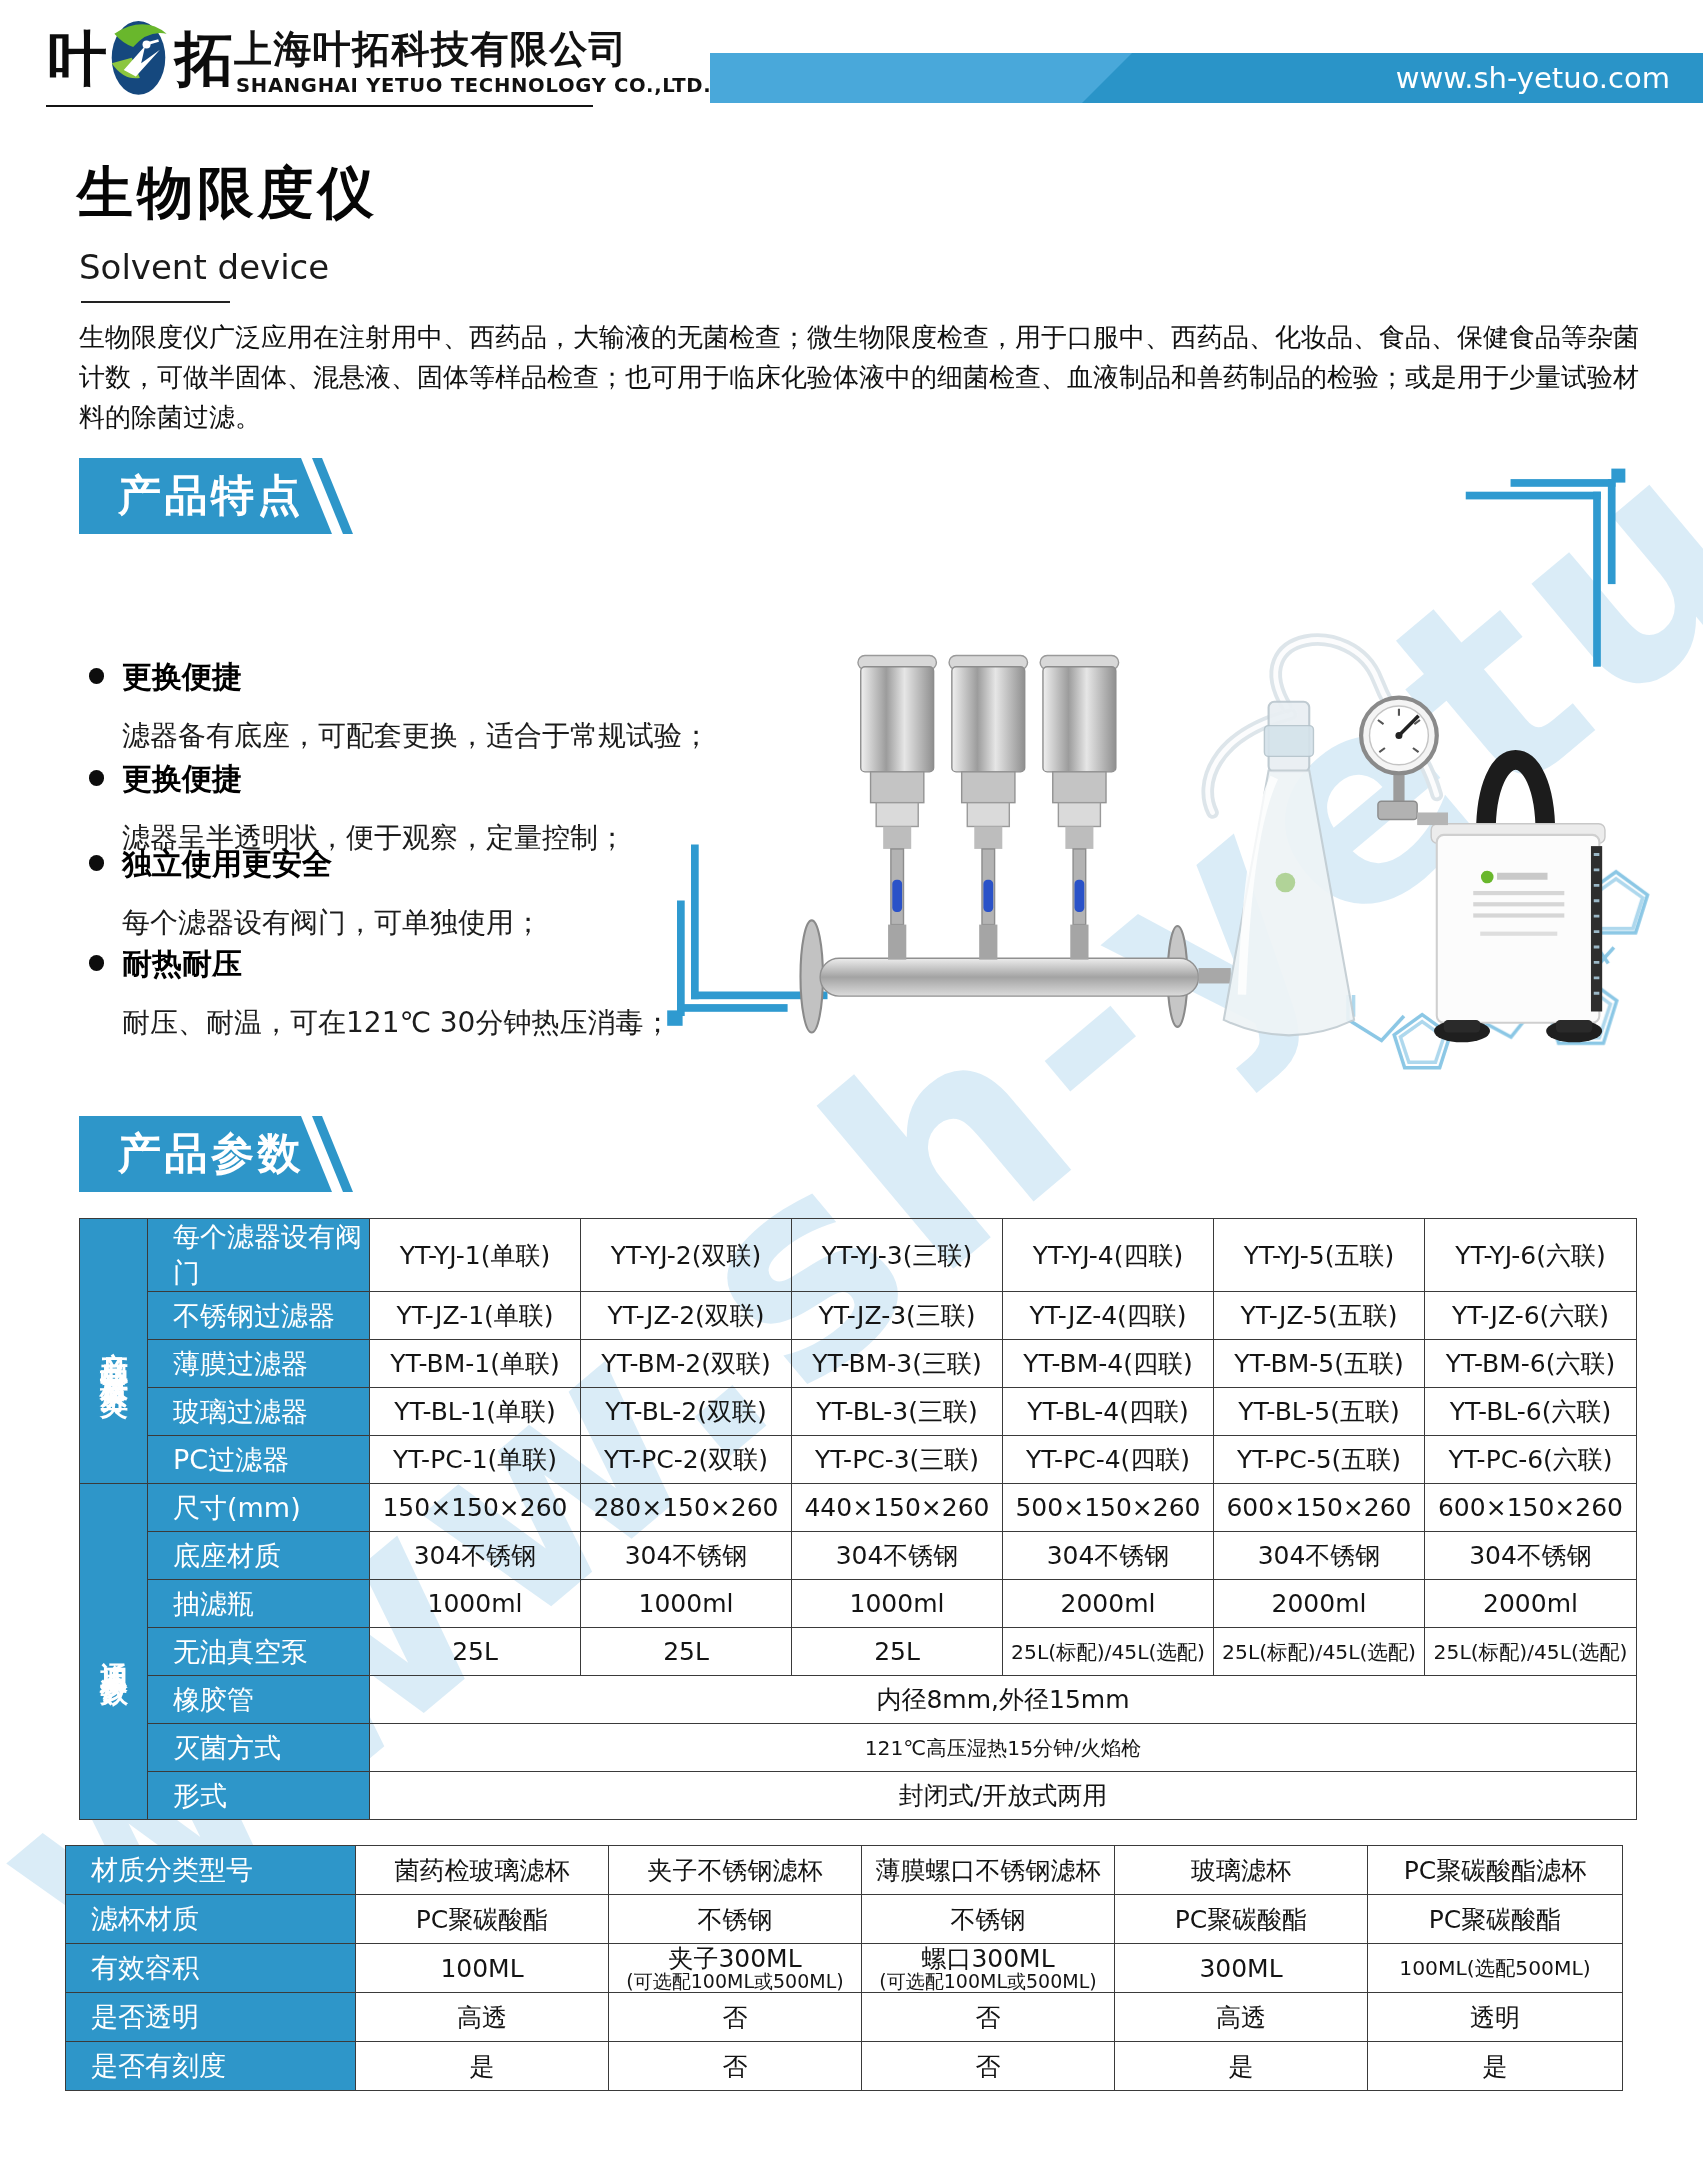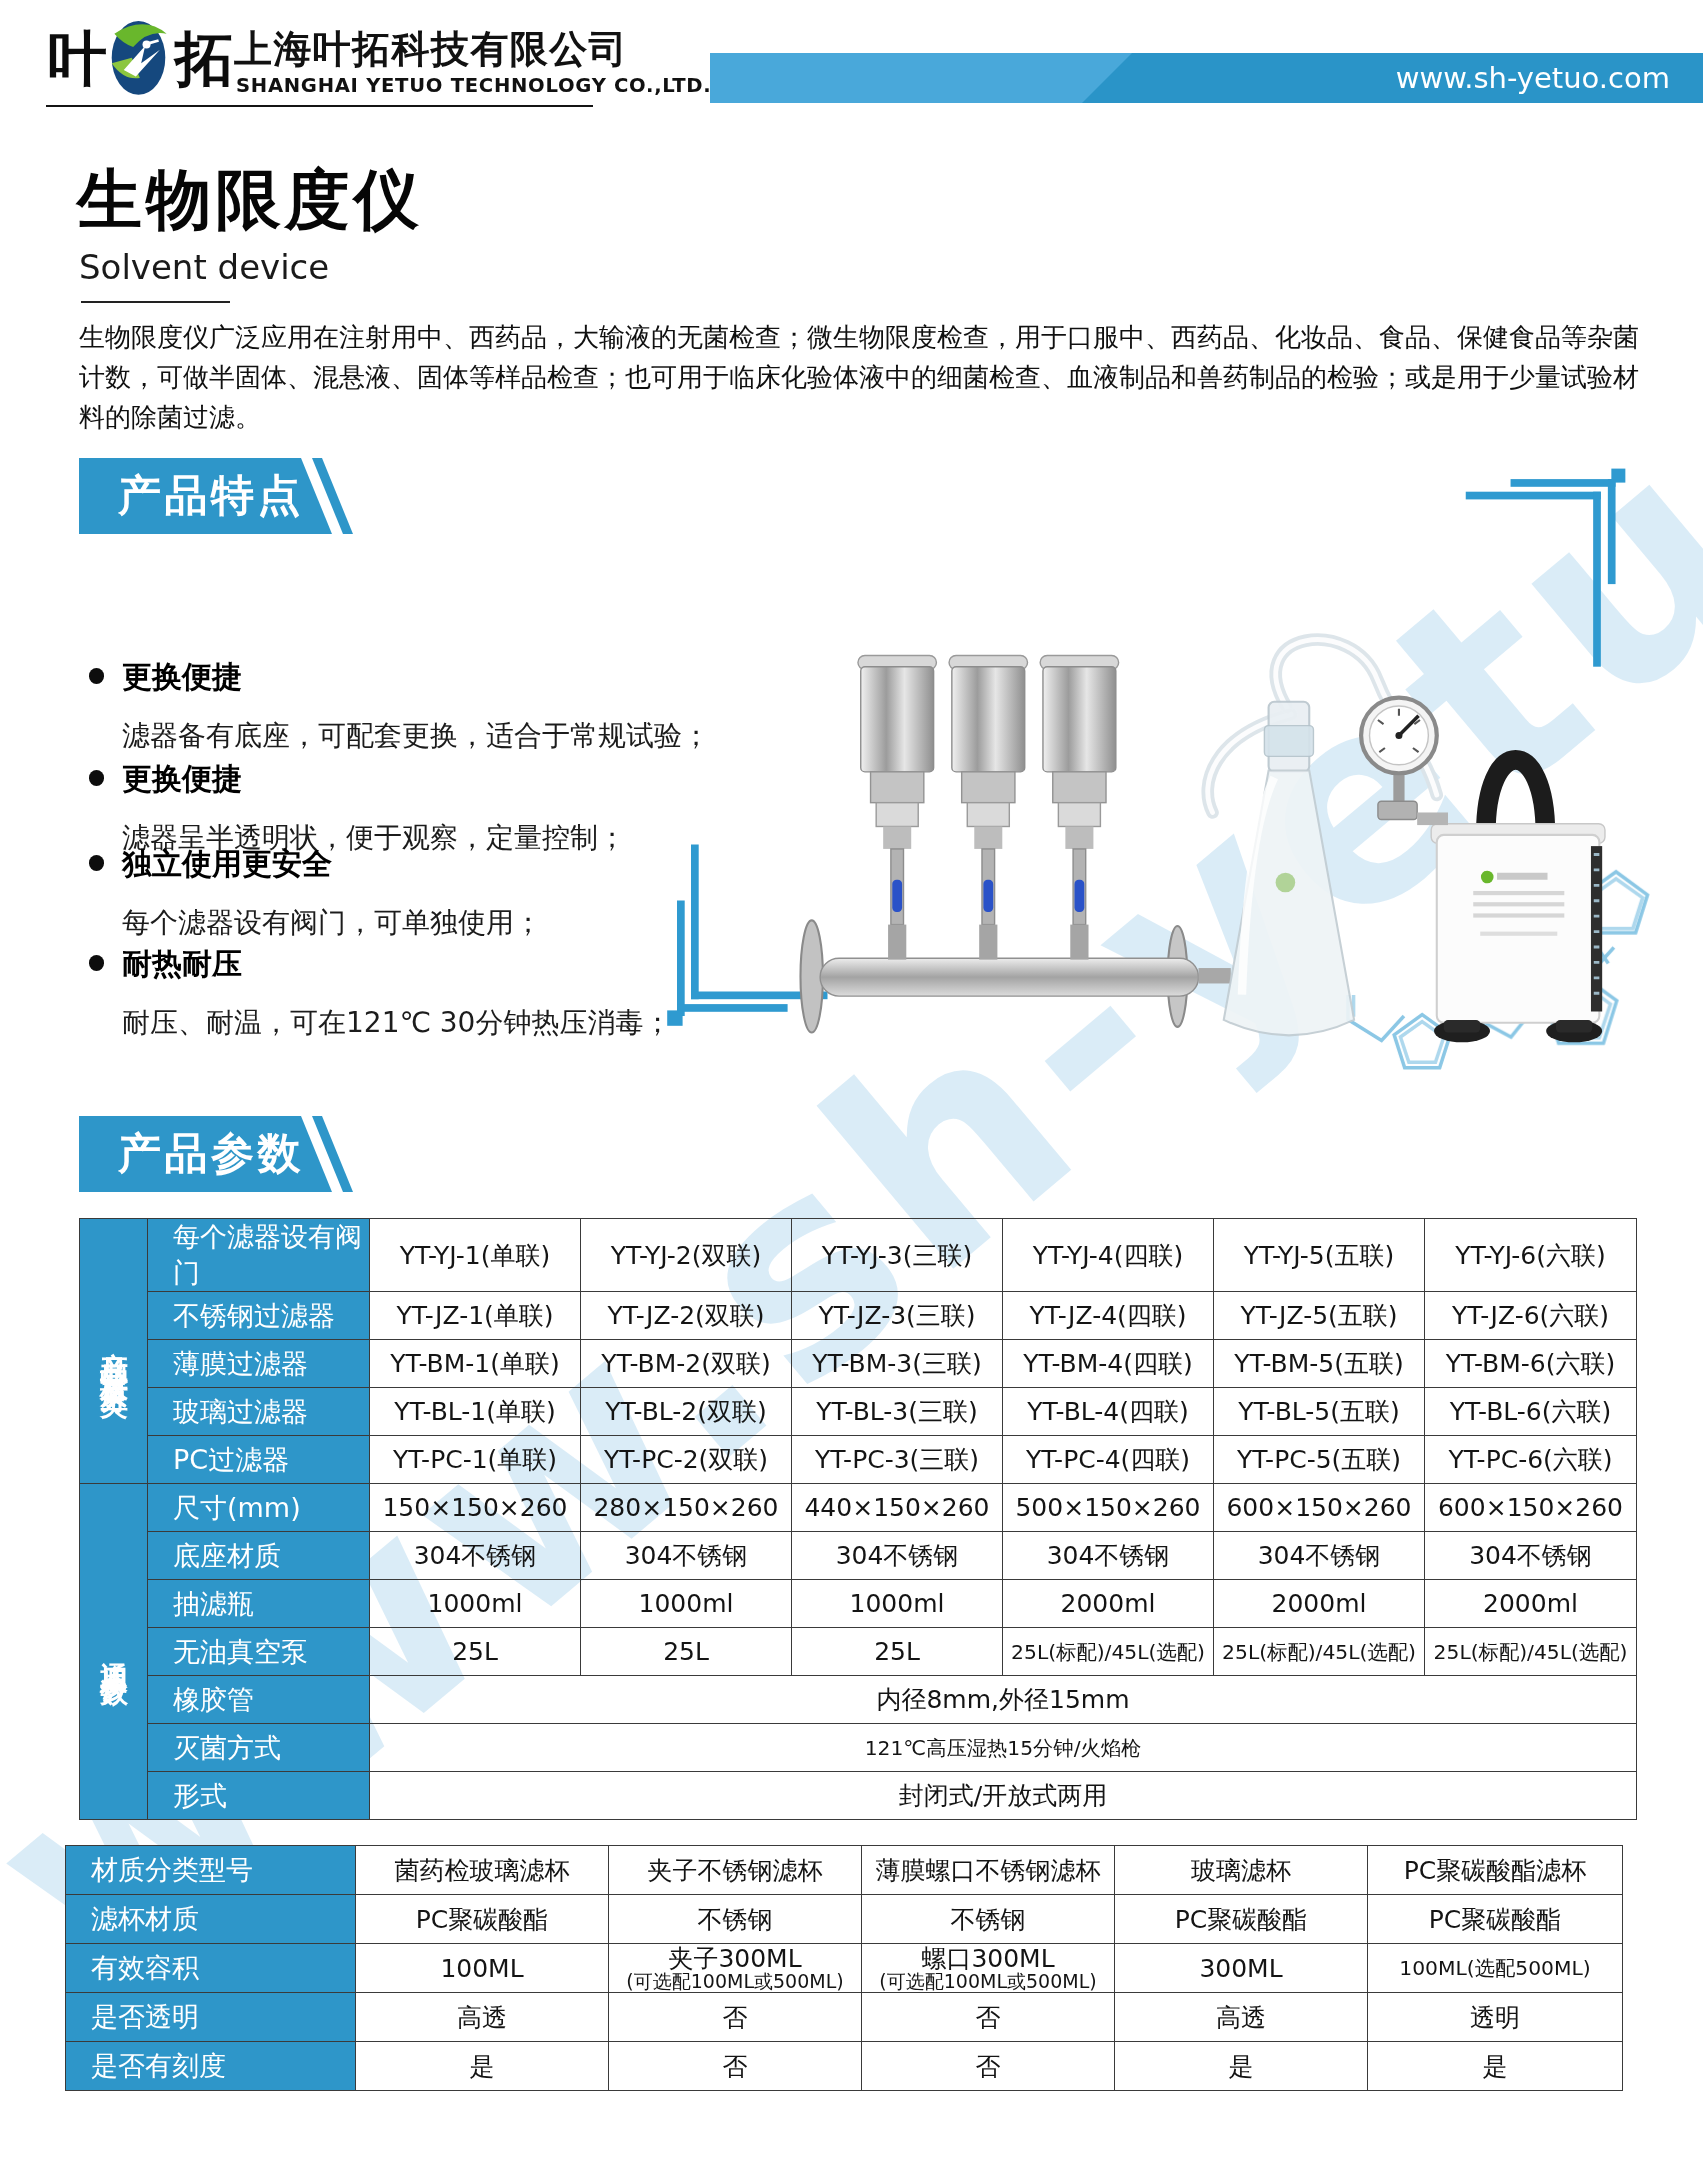--- a/index.html
+++ b/index.html
@@ -16,21 +16,21 @@
   .logo-bird{position:absolute;left:105px;top:15.4px;z-index:2;}
   .company-cn{position:absolute;left:234px;top:24px;font-size:38px;font-weight:900;letter-spacing:1.4px;z-index:2;}
   .company-en{position:absolute;left:236px;top:74px;font-size:19.6px;font-weight:600;letter-spacing:0.7px;z-index:2;}
   .header-line{position:absolute;left:46px;top:105px;width:547px;height:2.1px;background:#141414;z-index:2;}
   .topbar{position:absolute;left:710px;top:53px;width:993px;height:50px;background:#2a94c8;z-index:2;}
   .topbar-light{position:absolute;left:0;top:0;width:428px;height:50px;background:#49a8da;
                 clip-path:polygon(0 0,422px 0,372px 50px,0 50px);}
   .website{position:absolute;right:33px;top:0;line-height:50px;font-size:29px;color:#fff;font-weight:500;}
 
   
-  .title-cn{position:absolute;left:77px;top:156px;font-size:65px;font-weight:900;letter-spacing:4.2px;color:#060606;z-index:2;}
+  .title-cn{position:absolute;left:77px;top:156px;font-size:56px;font-weight:900;letter-spacing:4.2px;color:#060606;z-index:2;}
   .title-en{position:absolute;left:79px;top:247px;font-size:34px;color:#1a1a1a;z-index:2;}
   .title-underline{position:absolute;left:81px;top:301px;width:149px;height:2.1px;background:#222;z-index:2;}
   .intro{position:absolute;left:79px;top:317px;width:1570px;font-size:26px;line-height:40px;color:#101010;z-index:2;}
 
   
   .section-banner{position:absolute;left:79px;width:280px;height:76px;z-index:2;padding-left:12px;}
   .sb-main{position:absolute;inset:0;background:#2e96c9;clip-path:polygon(0 0,222px 0,253px 100%,0 100%);}
   .sb-stripe{position:absolute;inset:0;background:#2e96c9;clip-path:polygon(233px 0,243px 0,274px 100%,264px 100%);}
   .sb-text{position:absolute;left:39px;top:0;line-height:74px;font-size:43px;font-weight:700;color:#fff;letter-spacing:3.5px;}
   .banner-features{top:458px;}

